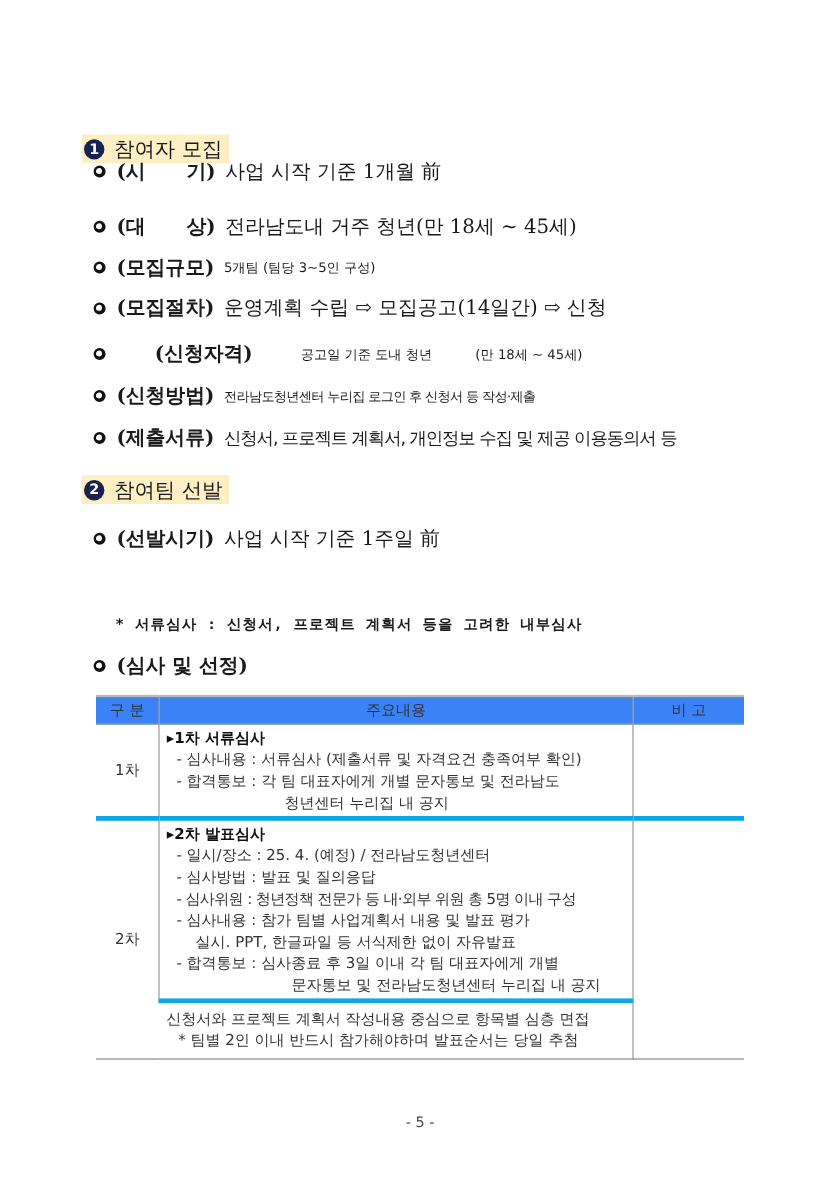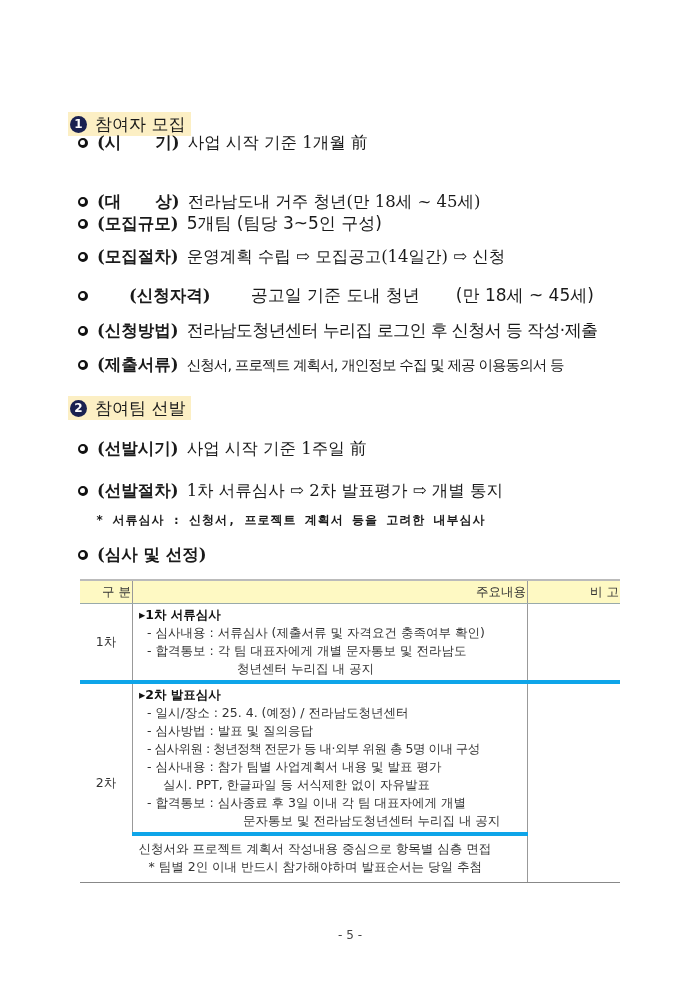--- a/index.html
+++ b/index.html
@@ -16,29 +16,29 @@
   .sec .num { display:inline-flex; width:17px; height:17px; border-radius:50%; background:#1a2150; color:#fff;
               font-family:"DejaVu Sans",sans-serif; font-size:12px; font-weight:bold;
               align-items:center; justify-content:center; margin-right:8px; }
 
   .row { position:absolute; left:78px; font-size:16.5px; white-space:nowrap; display:flex; align-items:center; }
   .row .bullet { display:inline-block; width:10px; height:10px; border:2px solid #111; border-radius:50%;
                  margin-right:9px; border-right-width:3px; border-bottom-width:3px; box-sizing:border-box; }
   .row .lbl { font-weight:bold; margin-right:8px; }
   .row .lbl .sp { display:inline-block; width:34px; }
   .row .small { font-size:12px; }
-  .row .sans { font-family:"DejaVu Sans","Liberation Sans",sans-serif; font-size:17px; }
+  .row .sans { font-family:"DejaVu Sans","Liberation Sans",sans-serif; font-size:11px; }
 
   .note { position:absolute; left:96px; top:512px; font-size:12px; font-weight:bold; letter-spacing:1px;
           font-family:"DejaVu Sans Mono","Liberation Mono",monospace; }
 
   table { position:absolute; left:80px; top:579px; width:540px; border-collapse:collapse;
           font-family:"DejaVu Sans","Liberation Sans",sans-serif; font-size:12.5px; color:#333; }
-  th { background:#fef9c3; font-weight:normal; height:20px; border-bottom:1px solid #9aa; border-top:2px solid #bbb;
-       font-size:12.5px;text-align:right; }
+  th { background:#3b82f6; font-weight:normal; height:20px; border-bottom:1px solid #9aa; border-top:2px solid #bbb;
+       font-size:12.5px; }
   th + th, td + td { border-left:1px solid #999; }
   td { vertical-align:top; padding:2px 6px; line-height:18px; }
   td.c1 { width:40px; text-align:center; vertical-align:middle; }
   td.c3 { width:80px; }
   tr.r1 td { border-bottom:4px solid #0ea5e9; }
   tr.r3 td { border-bottom:1.5px solid #888; }
   tr.r3 td.c2 { border-top:4px solid #0ea5e9; }
   .head { font-weight:bold; color:#111; }
   .item { padding-left:8px; }
   .cont { padding-left:98px; }
@@ -56,21 +56,21 @@
   <div class="sec" style="top:112px;">
     <span class="num">1</span>
     <span>참여자 모집</span>
   </div>
 
   <div class="row" style="top:132px;">
     <span class="bullet"></span>
     <span class="lbl"><span>(시</span><span class="sp"></span><span>기)</span></span>
     <span>사업 시작 기준 1개월 前</span>
   </div>
-  <div class="row" style="top:191px;">
+  <div class="row" style="top:178px;">
     <span class="bullet"></span>
     <span class="lbl"><span>(대</span><span class="sp"></span><span>상)</span></span>
     <span>전라남도내 거주 청년(만 18세 ~ 45세)</span>
   </div>
   <div class="row" style="top:212px;">
     <span class="bullet"></span>
     <span class="lbl">(모집규모)</span>
     <span class="sans">5개팀 (팀당 3~5인 구성)</span>
   </div>
   <div class="row" style="top:246px;">
@@ -97,25 +97,20 @@
 
   <div class="sec" style="top:396px;">
     <span class="num">2</span>
     <span>참여팀 선발</span>
   </div>
 
   <div class="row" style="top:438px;">
     <span class="bullet"></span>
     <span class="lbl">(선발시기)</span>
     <span>사업 시작 기준 1주일 前</span>
-  </div>
-  <div class="row" style="top:480px;">
-    <span class="bullet"></span>
-    <span class="lbl">(선발절차)</span>
-    <span>1차 서류심사 ⇨ 2차 발표평가 ⇨ 개별 통지</span>
   </div>
   <div class="note">* 서류심사 : 신청서, 프로젝트 계획서 등을 고려한 내부심사</div>
   <div class="row" style="top:544px;">
     <span class="bullet"></span>
     <span class="lbl">(심사 및 선정)</span>
   </div>
 
   <table>
     <thead>
       <tr>

